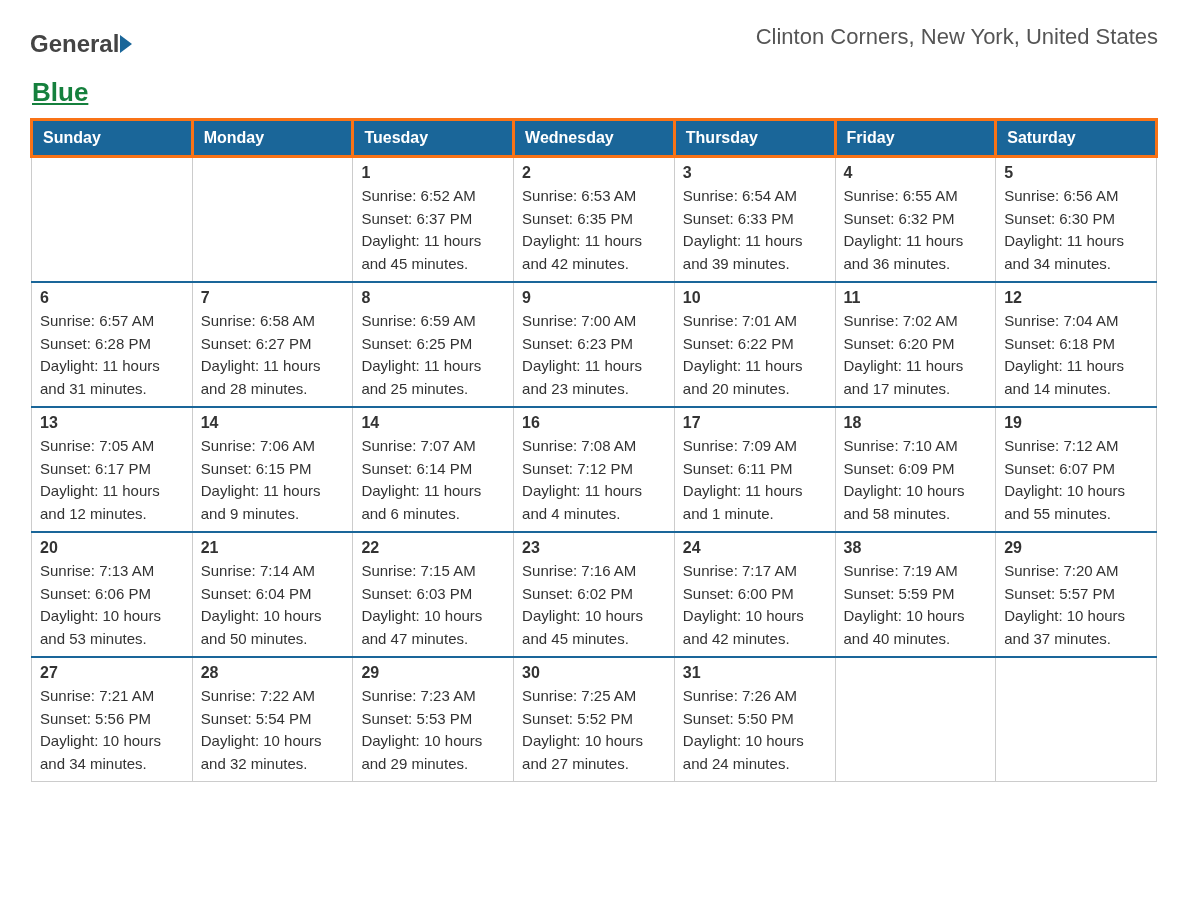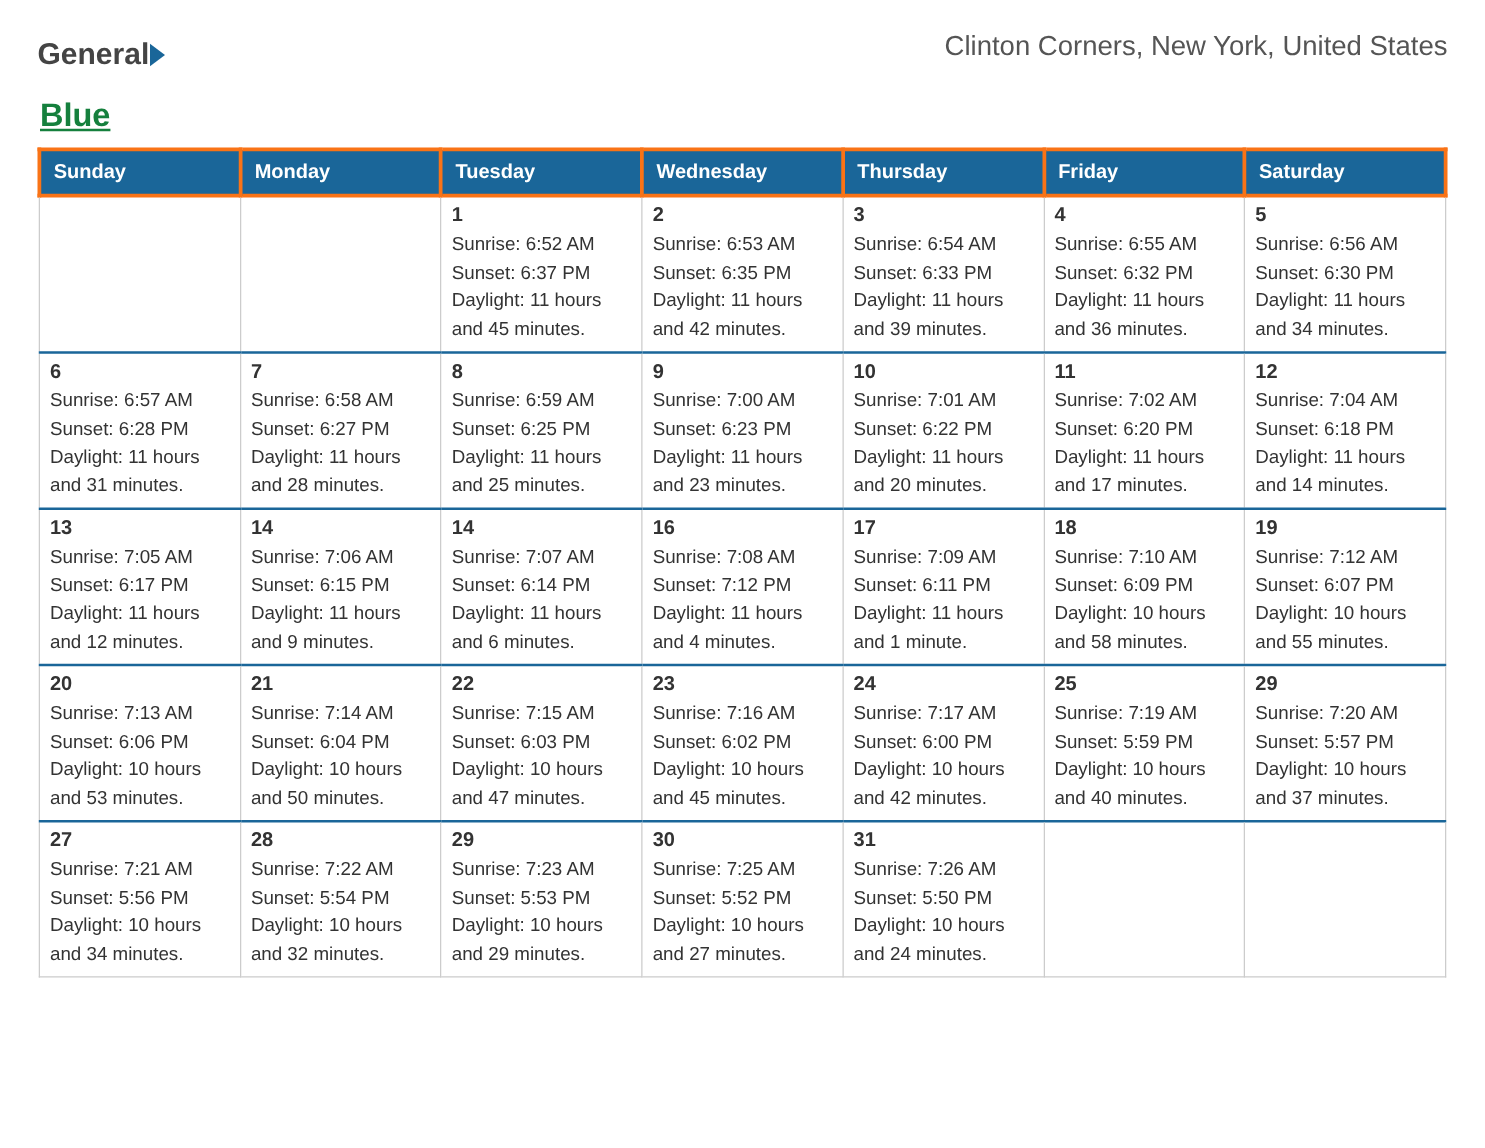--- a/index.html
+++ b/index.html
@@ -303,21 +303,21 @@
 and 45 minutes.</div>
         </td>
         <td>
           <span class="day-num">24</span>
           <div class="day-info">Sunrise: 7:17 AM
 Sunset: 6:00 PM
 Daylight: 10 hours
 and 42 minutes.</div>
         </td>
         <td>
-          <span class="day-num">25</span>
+          <span class="day-num">38</span>
           <div class="day-info">Sunrise: 7:19 AM
 Sunset: 5:59 PM
 Daylight: 10 hours
 and 40 minutes.</div>
         </td>
         <td>
           <span class="day-num">29</span>
           <div class="day-info">Sunrise: 7:20 AM
 Sunset: 5:57 PM
 Daylight: 10 hours

